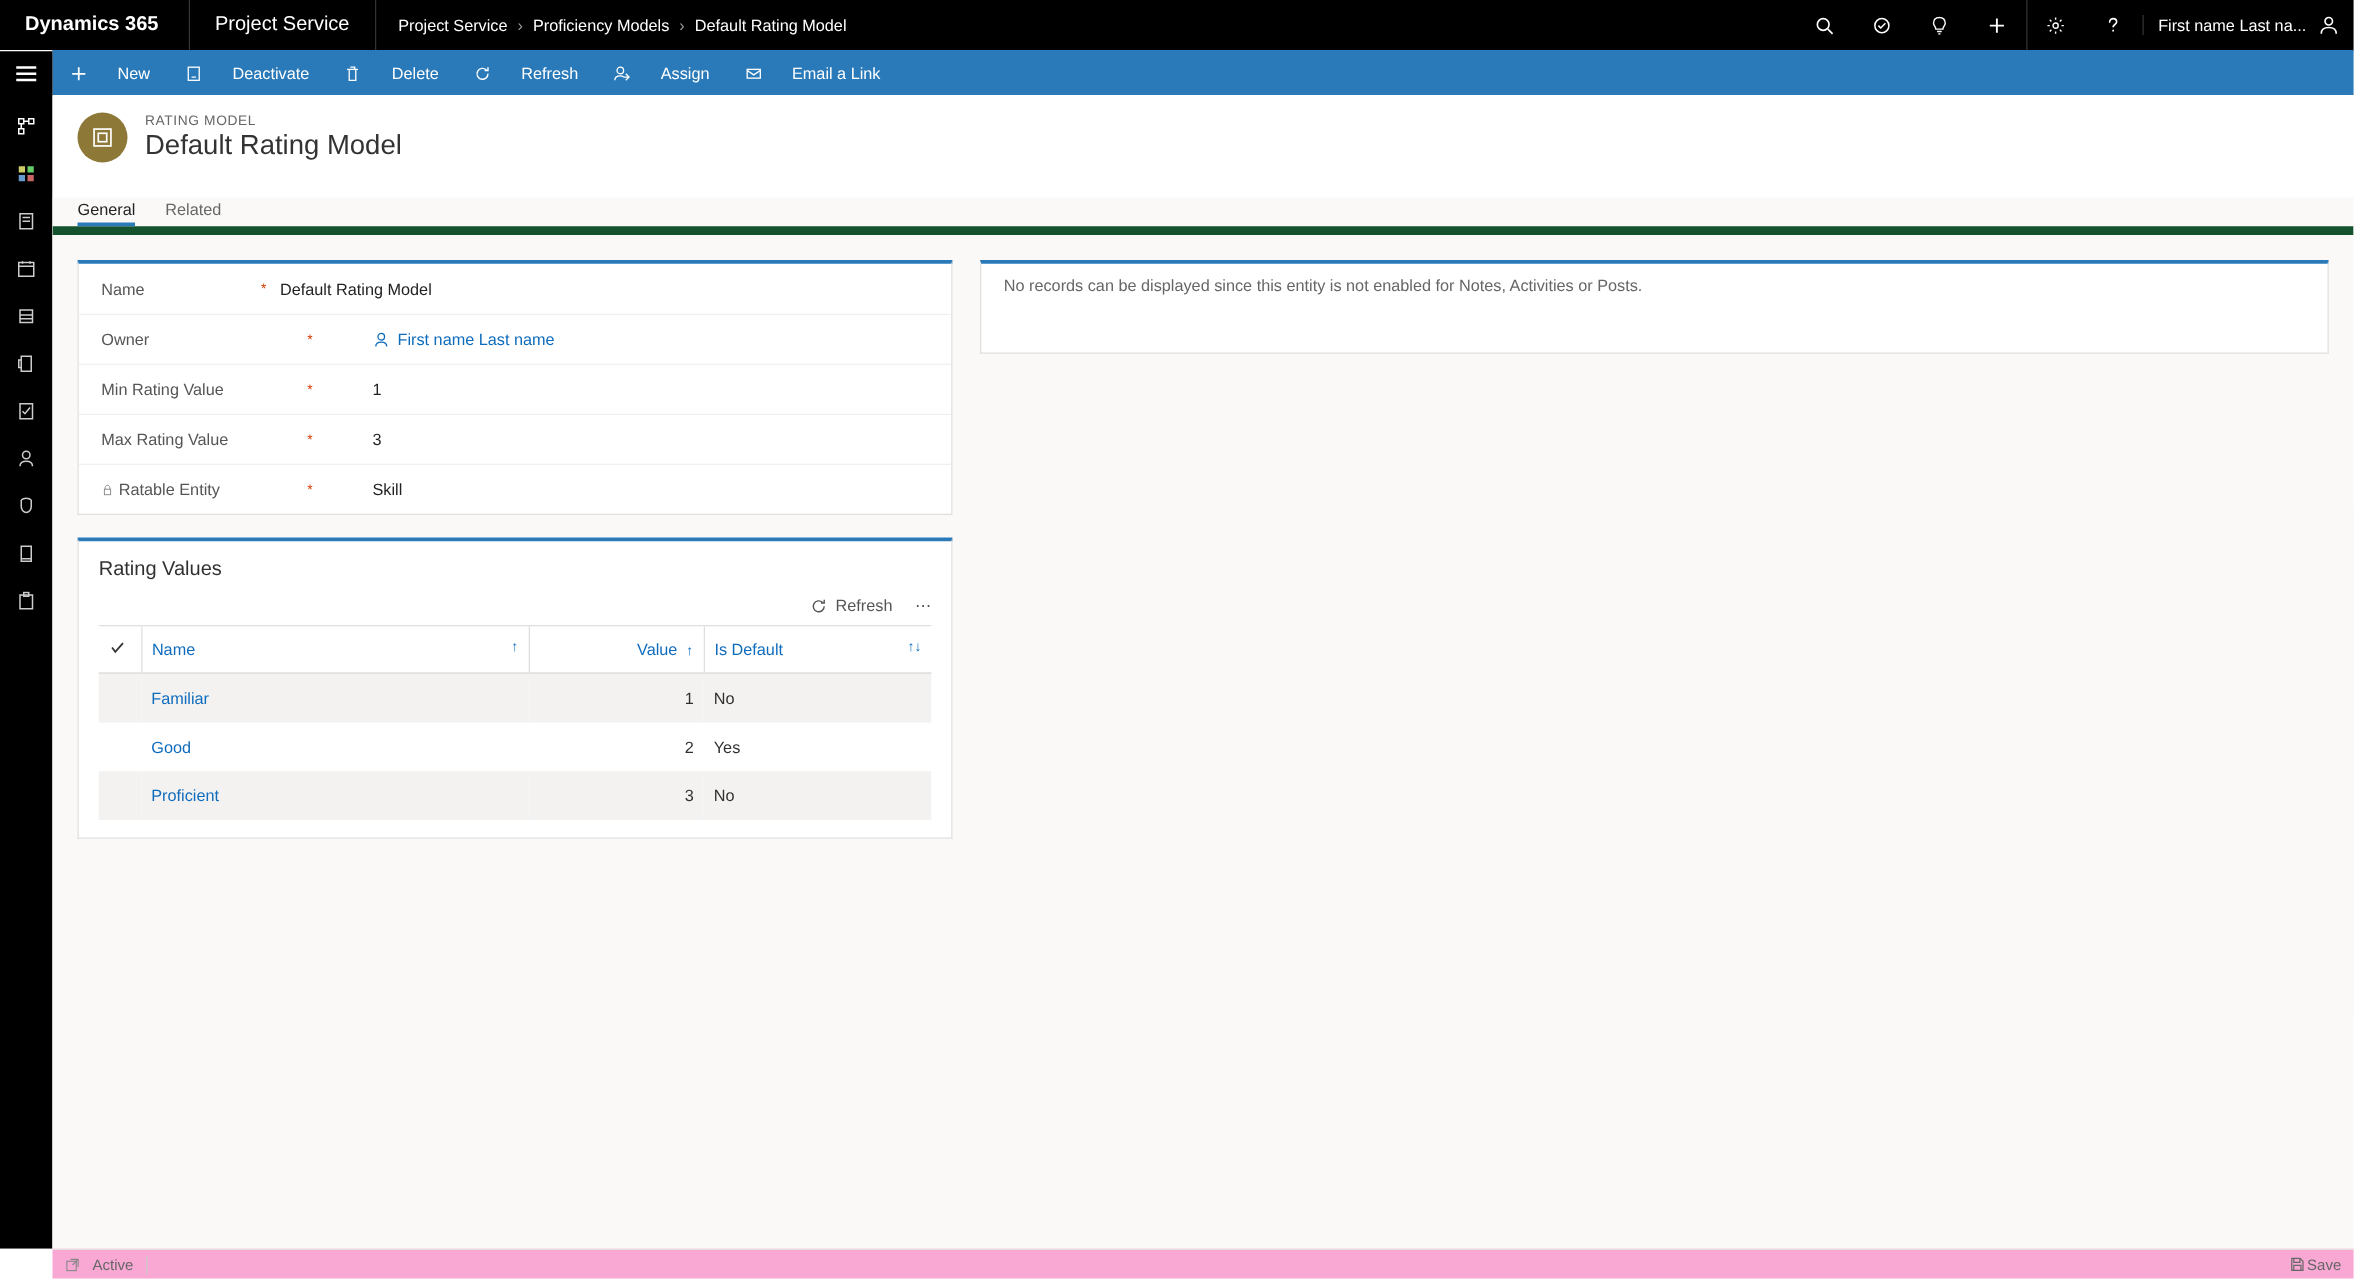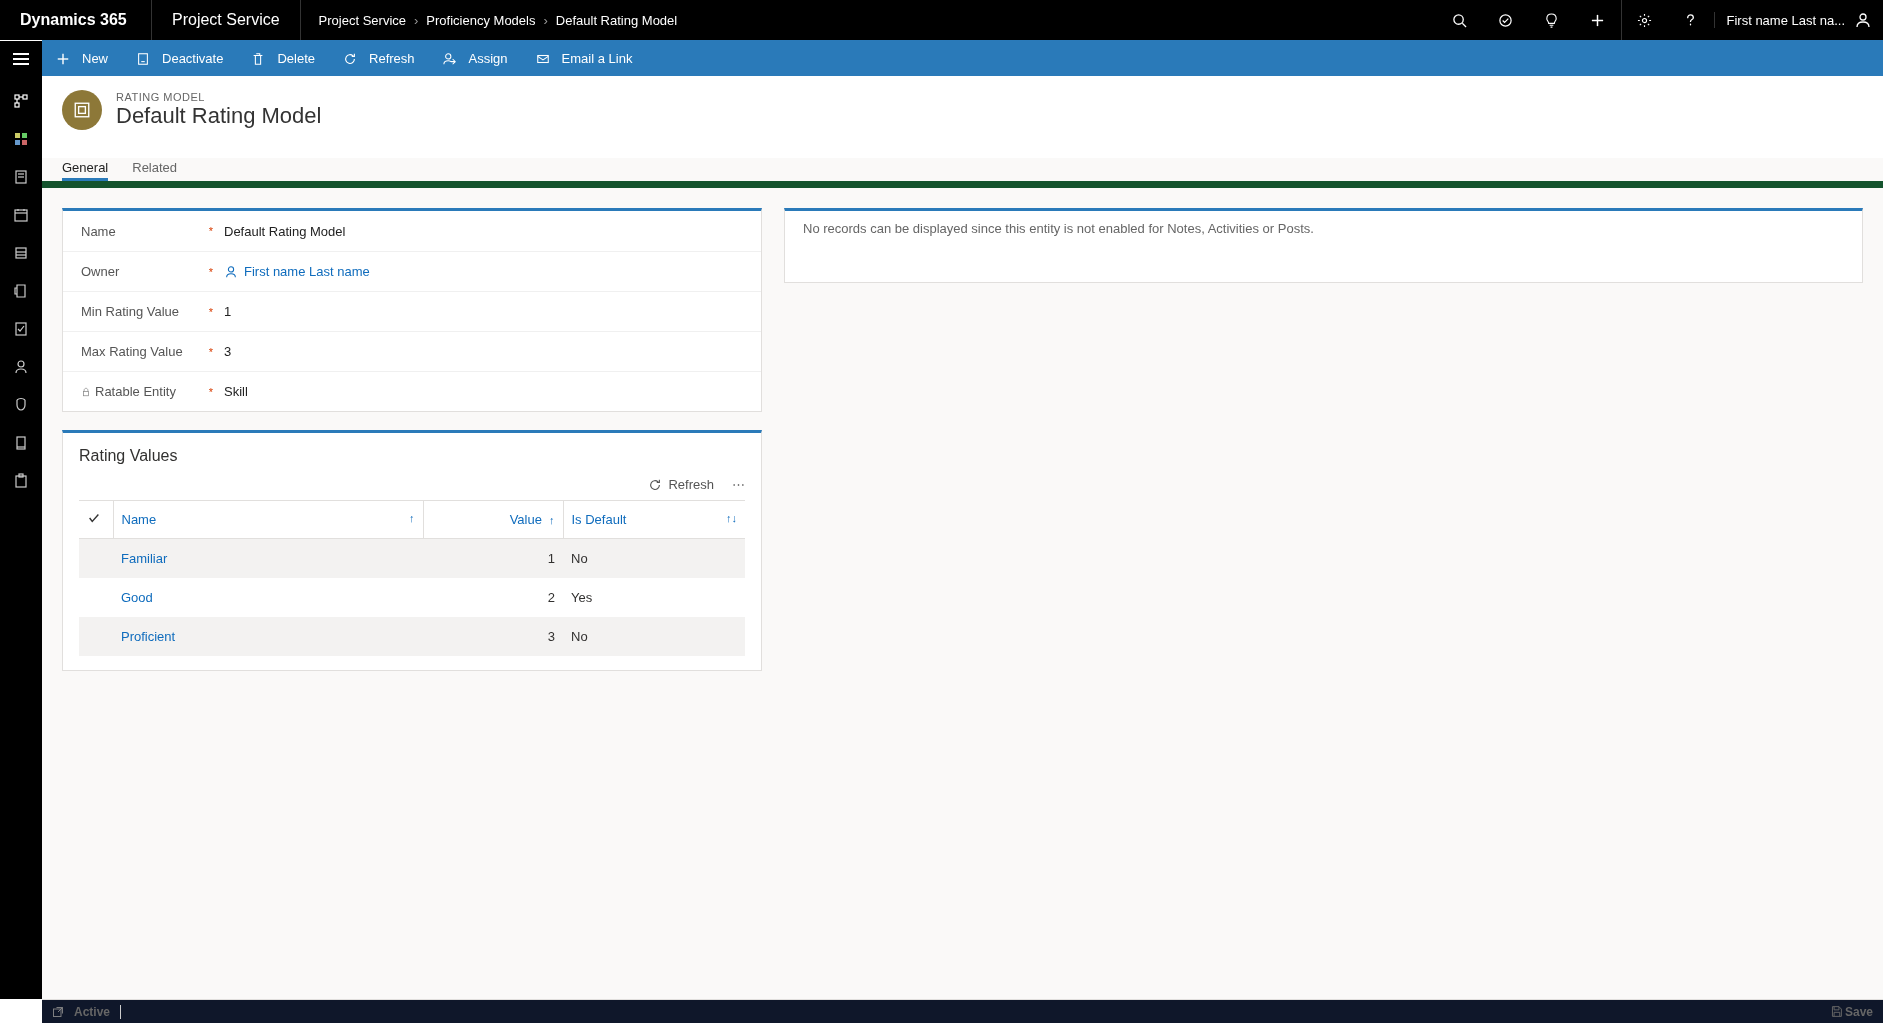--- a/index.html
+++ b/index.html
@@ -92,21 +92,21 @@
   .cmdbar .hamburger span {
     display:block;width:16px;height:2px;background:#fff;position:relative;
   }
   .cmdbar .hamburger span::before,
   .cmdbar .hamburger span::after {
     content:"";position:absolute;left:0;width:16px;height:2px;background:#fff;
   }
   .cmdbar .hamburger span::before { top:-5px; }
   .cmdbar .hamburger span::after { top:5px; }
   .cmd-btn {
-    display:flex;align-items:center;gap:12px;
+    display:flex;align-items:center;gap:24px;
     padding: 0 14px;
     height:100%;
     cursor:pointer;
     font-size:13px;
   }
   .cmd-btn svg { width:14px; height:14px; fill:#fff; }
   
   .layout {
     flex:1;
     display:flex;
@@ -184,21 +184,21 @@
     border:1px solid #e1dfdd;
     border-top:3px solid #2a7ab9;
     background:#fff;
   }
   .field {
     display:flex;
     align-items:center;
     height:40px;
     padding: 0 18px;
   }
-  .field + .field { border-top:1px solid #f0f0f0; }
+  .field + .field { border-top:1px solid #f0f0f0;gap:37px; }
   .field .lbl { width:125px;font-size:13px;color:#555;display:flex;align-items:center;gap:4px; }
   .field .req { color:#d83b01;font-size:11px;width:10px;text-align:center; }
   .field .val { font-size:13px;color:#222;font-weight:500;padding-left:8px; }
   .field .val.link { color:#0f6cbd;font-weight:normal;display:flex;align-items:center;gap:6px;cursor:pointer; }
   .lockicon {display:inline-block;width:10px;height:10px;}
   .sectiontitle { font-size:16px;padding:14px 16px 6px 16px;color:#323130; }
   .subgridbar {
     display:flex;justify-content:flex-end;align-items:center;
     padding:6px 14px 8px 14px;
     gap:18px;
@@ -215,27 +215,26 @@
   table.grid th.sep { border-left:1px solid #e1dfdd; }
   table.grid td { padding:12px 8px; }
   table.grid tbody tr:nth-child(odd) { background:#f3f2f1; }
   table.grid td a { color:#0f6cbd;text-decoration:none;cursor:pointer; }
   table.grid th.right, table.grid td.right { text-align:right; }
   .notespanel { padding:10px 18px;color:#666;font-size:13px; }
   
   .statusbar {
     height:24px;
     border-top:1px solid #e1dfdd;
-    background:#0f172a;
+    background:#f9a8d4;
     display:flex;align-items:center;
     padding:0 10px;
     font-size:12px;color:#666;
     gap:10px;
     margin-left:42px;
-    font-weight:bold;
   }
   .statusbar .vsep { width:1px;height:14px;background:#ccc; }
   .statusbar .spacer { flex:1; }
   .statusbar .savebtn { display:flex;align-items:center;gap:2px;cursor:pointer; }
 </style>
 </head>
 <body>
 
 <div class="topbar">
   <div class="topbar-brand">Dynamics 365</div>

